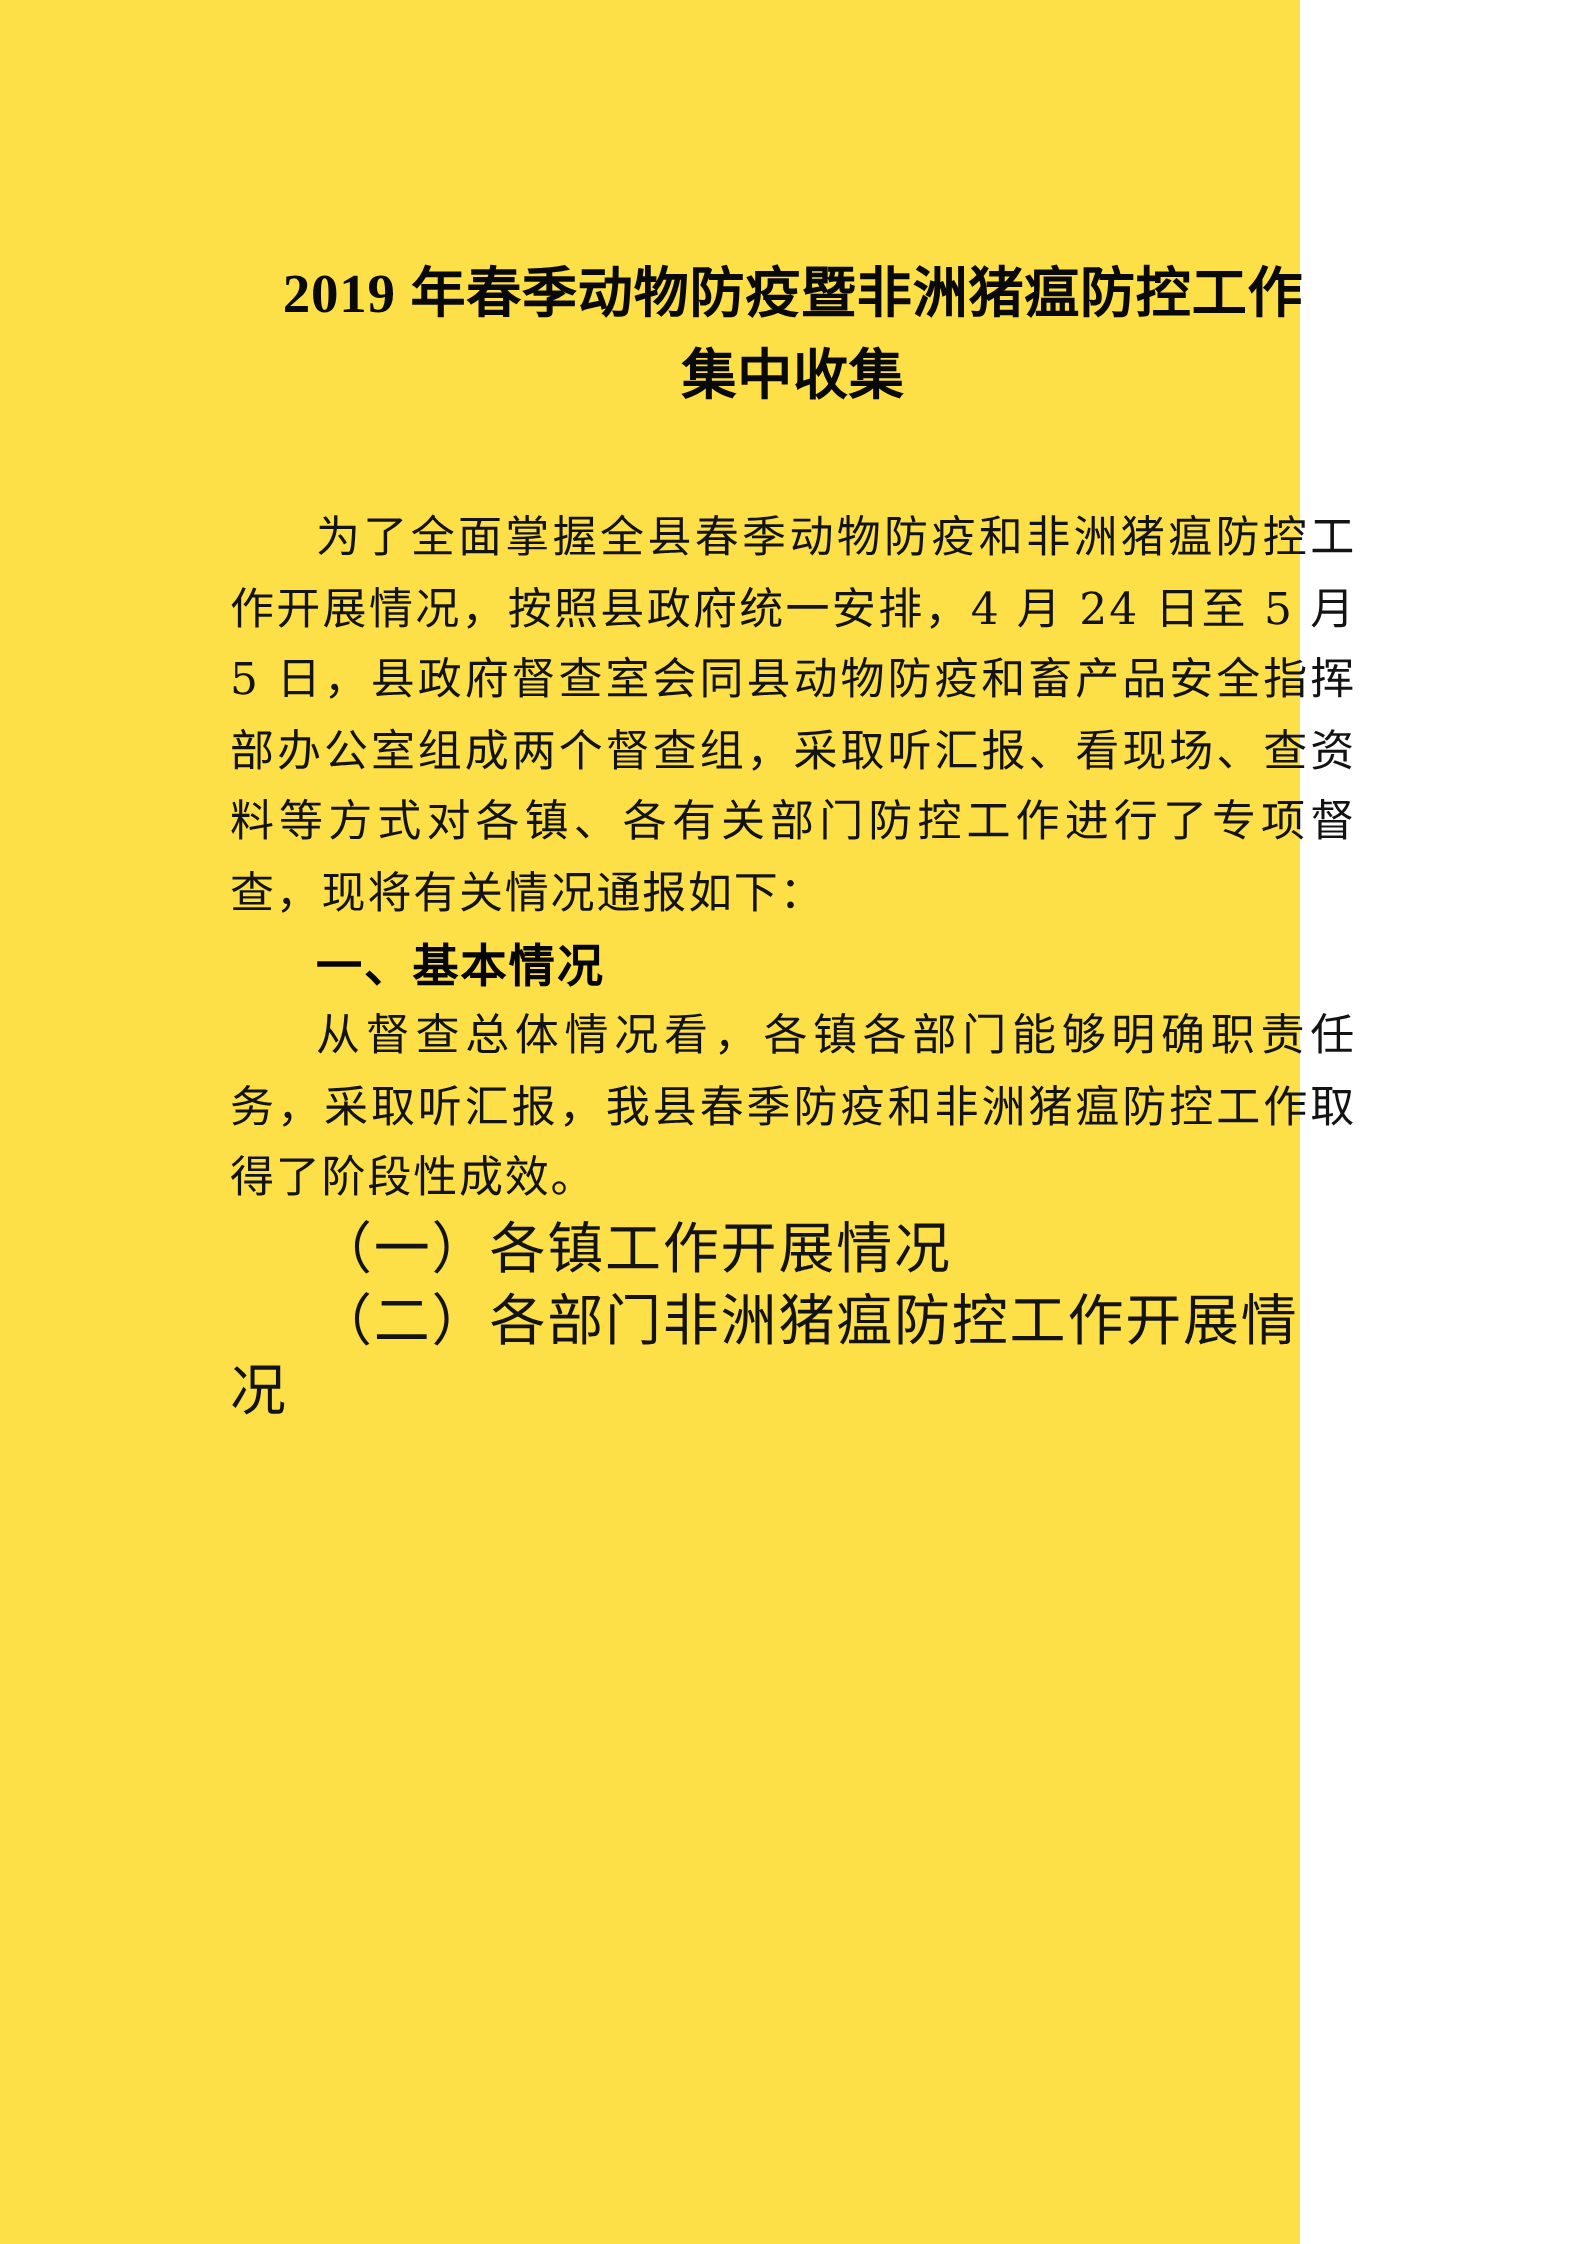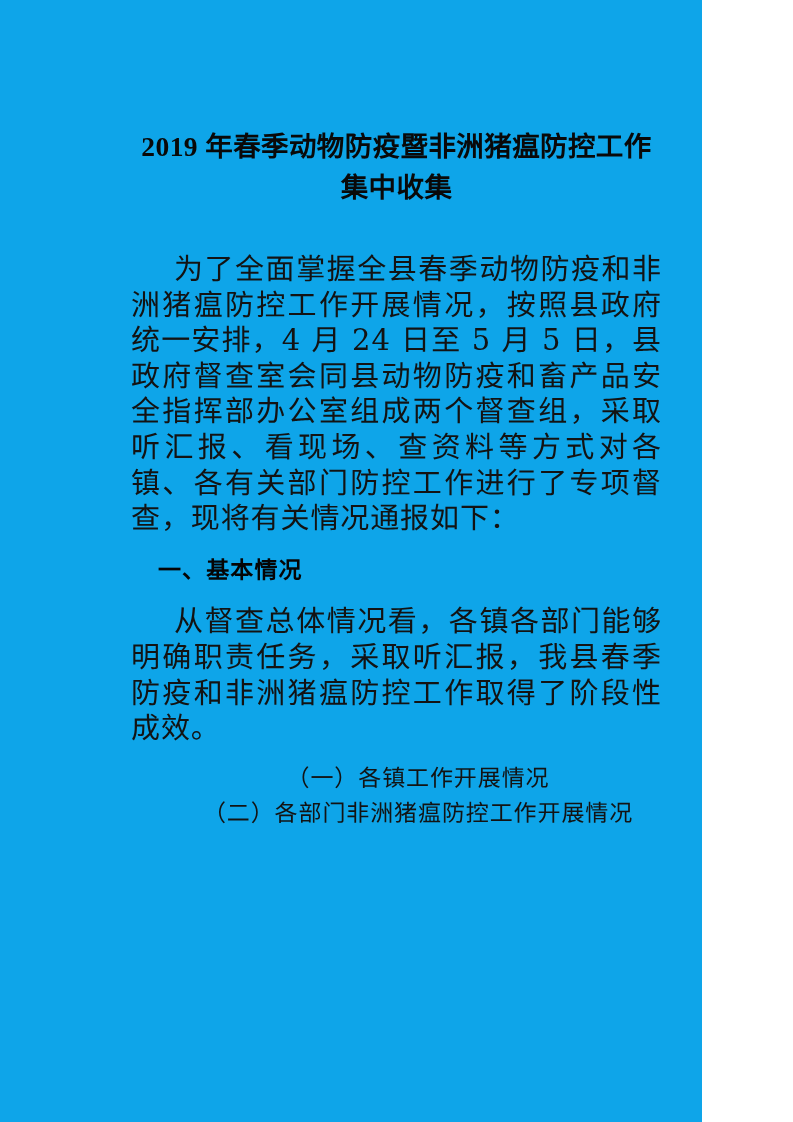--- a/index.html
+++ b/index.html
@@ -12,24 +12,24 @@
     width: 793px;
     height: 1122px;
     overflow: hidden;
     font-family: "DejaVu Serif", "Liberation Serif", serif;
     color: #000000;
     -webkit-font-smoothing: antialiased;
   }
 
   .page {
     position: relative;
-    width: 702px;
+    width: 650px;
     height: 1122px;
     box-sizing: border-box;
-    background: #0ea5e9;
+    background: #fde047;
   }
 
   .content {
     position: absolute;
     left: 115px;
     top: 126px;
     width: 563px;
   }
 
   
@@ -45,26 +45,26 @@
     color: #090909;
   }
 
   
   .body-block {
     margin-top: 44px;
   }
 
   p.para {
     font-family: "DejaVu Serif", "Liberation Serif", serif;
-    font-size: 29px;
+    font-size: 22px;
     line-height: 35.6px;
     text-align: justify;
     text-justify: inter-ideograph;
     text-align-last: left;
-    margin: 16px;
+    margin: 0;
     padding: 0;
     text-indent: 43px;
     letter-spacing: 0.9px;
     color: #131313;
     word-break: break-all;
   }
 
   
   p.heading-1 {
     font-family: "Liberation Sans", "DejaVu Sans", sans-serif;
@@ -74,28 +74,28 @@
     margin: 0;
     padding: 0;
     text-indent: 43px;
     letter-spacing: 1.1px;
     text-align: left;
     color: #050505;
   }
 
   
   p.heading-2 {
-    font-family: Liberation Mono, monospace;
-    font-size: 23px;
+    font-family: Liberation Serif, serif;
+    font-size: 28px;
     line-height: 35.6px;
     margin: 0;
     padding: 0;
     text-indent: 43px;
     letter-spacing: 0.9px;
-    text-align: center;
+    text-align: left;
     color: #131313;
   }
 </style>
 </head>
 <body>
 
 <div class="page">
   <div class="content">
 
     <h1 class="doc-title"><span>2019 年春季动物防疫暨非洲猪瘟防控工作</span><br><span>集中收集</span></h1>

